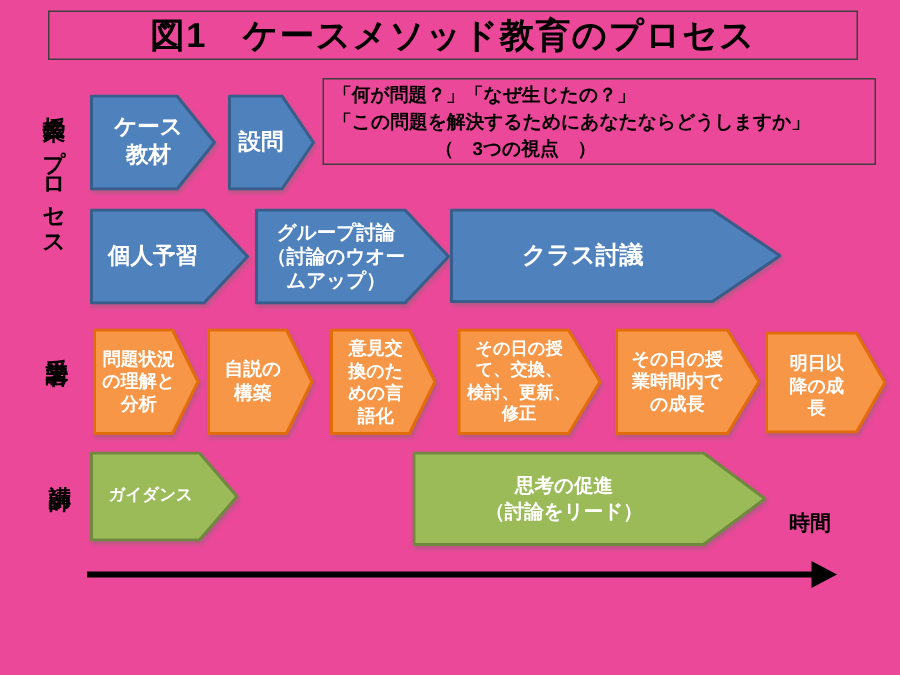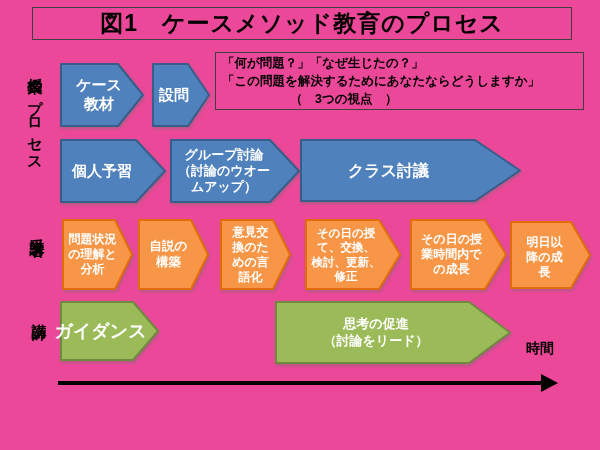--- a/index.html
+++ b/index.html
@@ -154,21 +154,21 @@
         <div class="arrow-label" style="right: 12px; font-size: 12px;">
           <div>明日以</div>
           <div>降の成</div>
           <div>長</div>
         </div>
       </div>
       <div class="arrow" style="left: 60px; top: 301px; width: 99px; height: 60px;">
         <svg width="99" height="60">
           <polygon points="1,1 73,1 98,30 73,59 1,59" fill="#9bbb59" stroke="#71893f" stroke-width="2" stroke-linejoin="round"></polygon>
         </svg>
-        <div class="arrow-label" style="right: 18px; font-size: 18px;">
+        <div class="arrow-label" style="right: 18px; font-size: 11px;">
           <div>ガイダンス</div>
         </div>
       </div>
       <div class="arrow" style="left: 275px; top: 301px; width: 236px; height: 63px;">
         <svg width="236" height="63">
           <polygon points="1,1 194,1 235,31.5 194,62 1,62" fill="#9bbb59" stroke="#71893f" stroke-width="2" stroke-linejoin="round"></polygon>
         </svg>
         <div class="arrow-label" style="right: 34px; font-size: 13px;">
           <div>思考の促進</div>
           <div>（討論をリード）</div>

